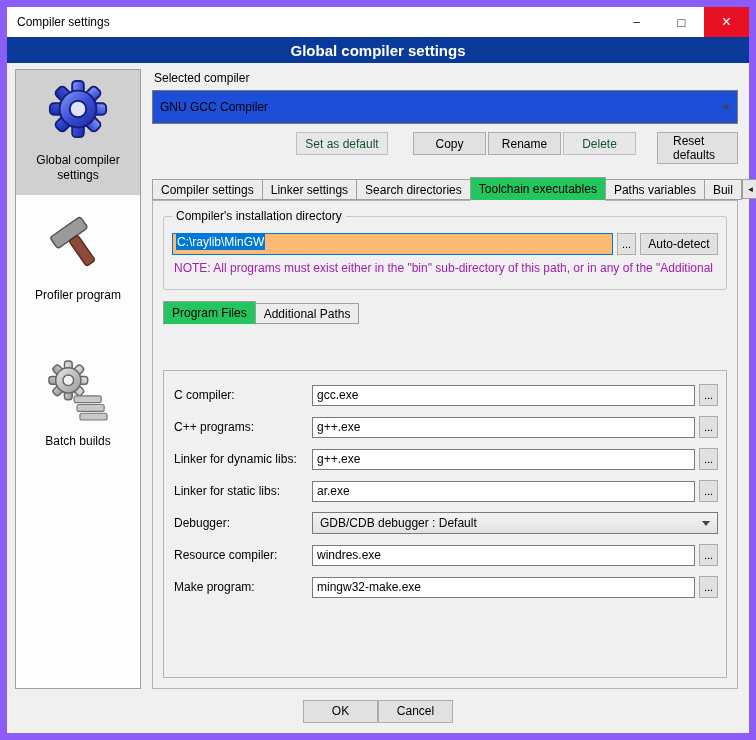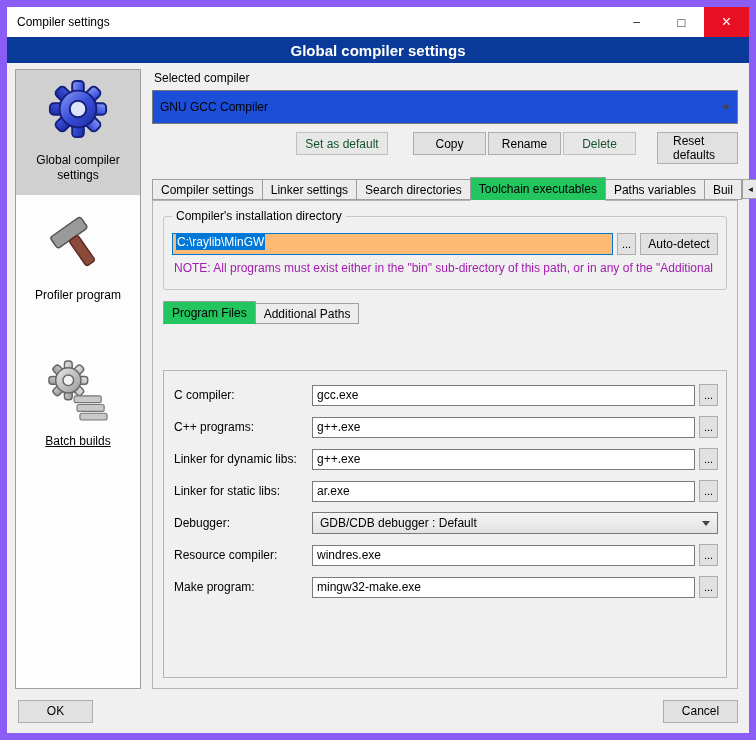--- a/index.html
+++ b/index.html
@@ -22,21 +22,21 @@
             display: flex; align-items: center; justify-content: center; flex: none; }
 
   
   .content { flex: 1; display: flex; padding: 6px 11px 4px 8px; gap: 11px; min-height: 0; }
 
   
   .sidebar { width: 126px; background: #fdfdfd; border: 1px solid #a0a0a0; overflow: hidden; flex: none; }
   .side-item { display: flex; flex-direction: column; align-items: center; padding: 8px 4px 12px; cursor: default; }
   .side-item.selected { background: #d0d0d0; }
   .side-item + .side-item { margin-top: 10px; }
-  .side-item.batch { margin-top: 36px; text-decoration: underline; }
+  .side-item.batch { margin-top: 36px; }
   .side-label { text-align: center; margin-top: 13px; line-height: 1.25; }
   .side-icon { width: 62px; height: 62px; }
 
   
   .main { flex: 1; display: flex; flex-direction: column; min-width: 0; }
   .section-label { margin: 2px 0 5px 2px; }
 
   .combo { height: 34px; border: 1px solid #7a7a7a; background: #1d4ed8; display: flex; align-items: center; padding: 0 7px; }
   .chev { width: 0; height: 0; border-left: 4px solid transparent; border-right: 4px solid transparent; border-top: 5px solid #444; margin-left: auto; }
 
@@ -74,21 +74,21 @@
 
   
   .inner-panel { border: 1px solid #b4b4b4; background: #f0f0f0; flex: 1; padding: 13px 8px 8px 10px; min-height: 0; margin-top: 46px; }
   .field-row { display: flex; align-items: center; margin-bottom: 10px; }
   .field-label { width: 138px; flex: none; }
   .field-input { flex: 1; height: 21px; border: 1px solid #7a7a7a; background: #fff; display: flex; align-items: center; padding: 0 4px; overflow: hidden; white-space: nowrap; }
   .field-browse { margin-left: 4px; height: 21px; }
   .field-select { flex: 1; height: 22px; border: 1px solid #7a7a7a; background: linear-gradient(#f4f4f4, #e2e2e2); display: flex; align-items: center; padding: 9px 7px; overflow: hidden; white-space: nowrap; }
 
   
-  .footer { flex: none; height: 40px; display: flex; align-items: center; justify-content: space-between; gap: 0; padding: 0 11px 4px; }
+  .footer { flex: none; height: 40px; display: flex; align-items: center; justify-content: center; gap: 0; padding: 0 11px 4px; }
   .footer .btn { width: 75px; padding: 0; }
 </style>
 </head>
 <body>
 
 <div class="window">
 
   <div class="titlebar">
     <div class="titlebar-title">Compiler settings</div>
     <div class="win-btn">

